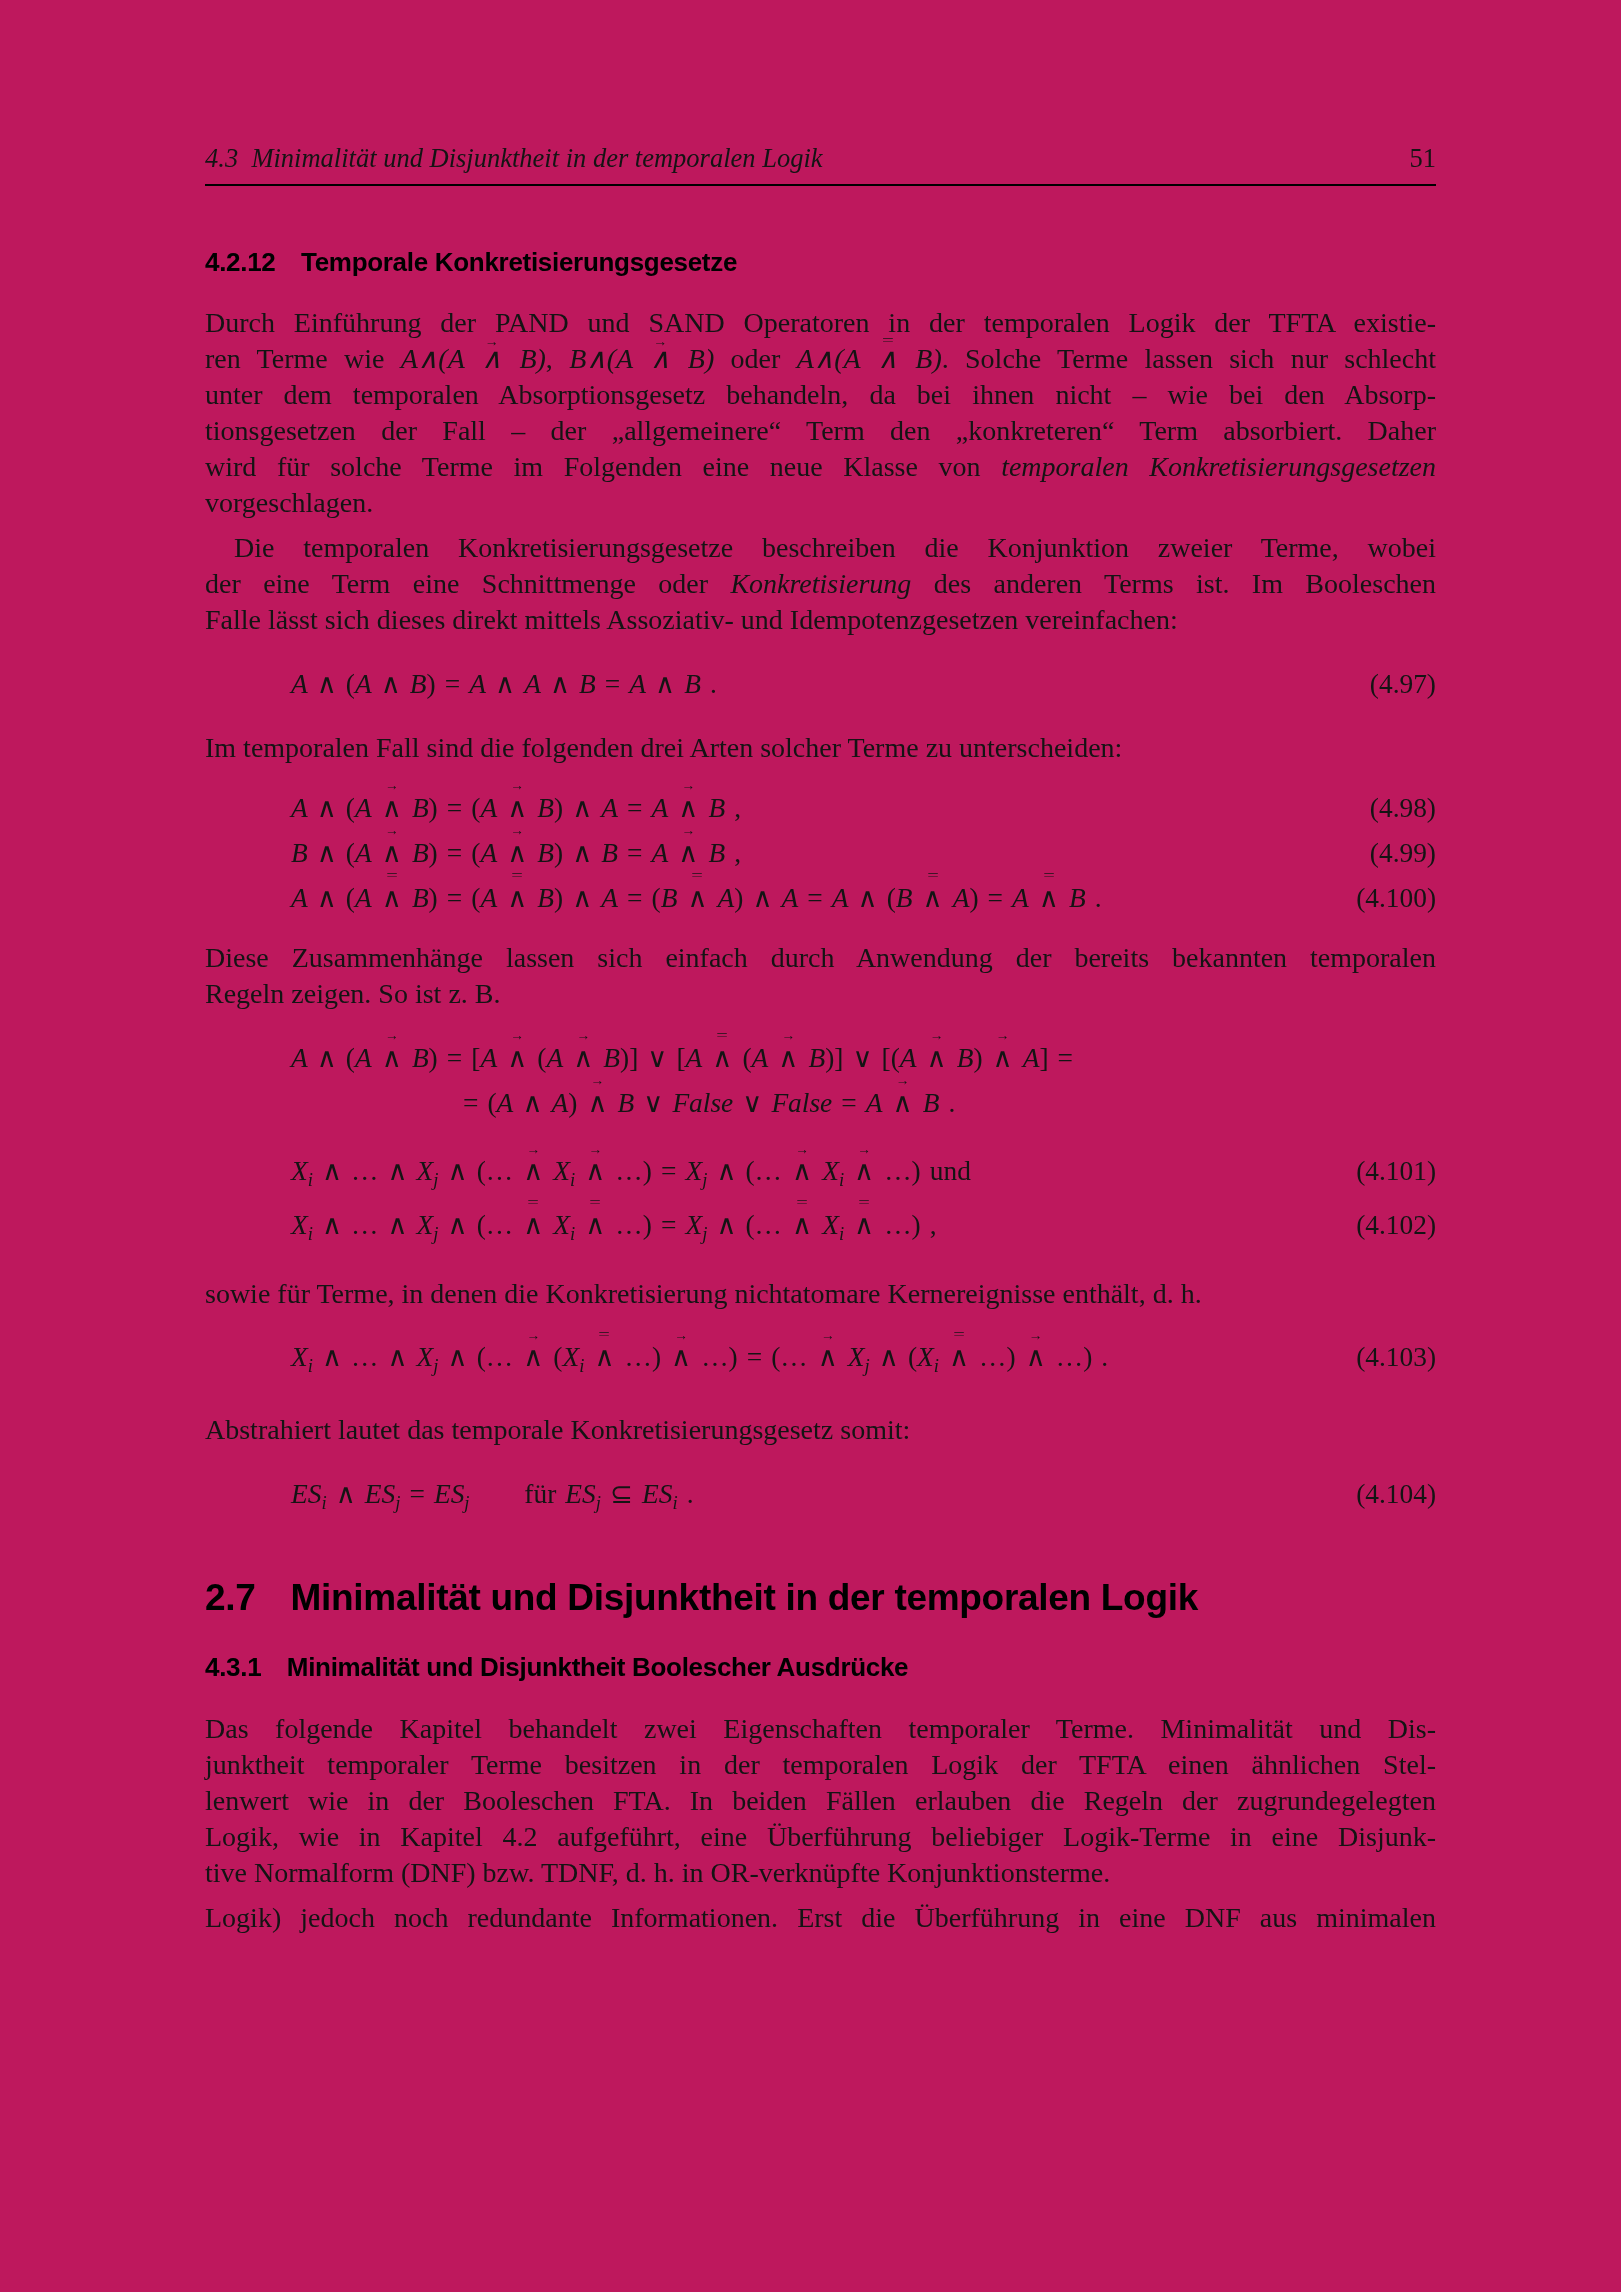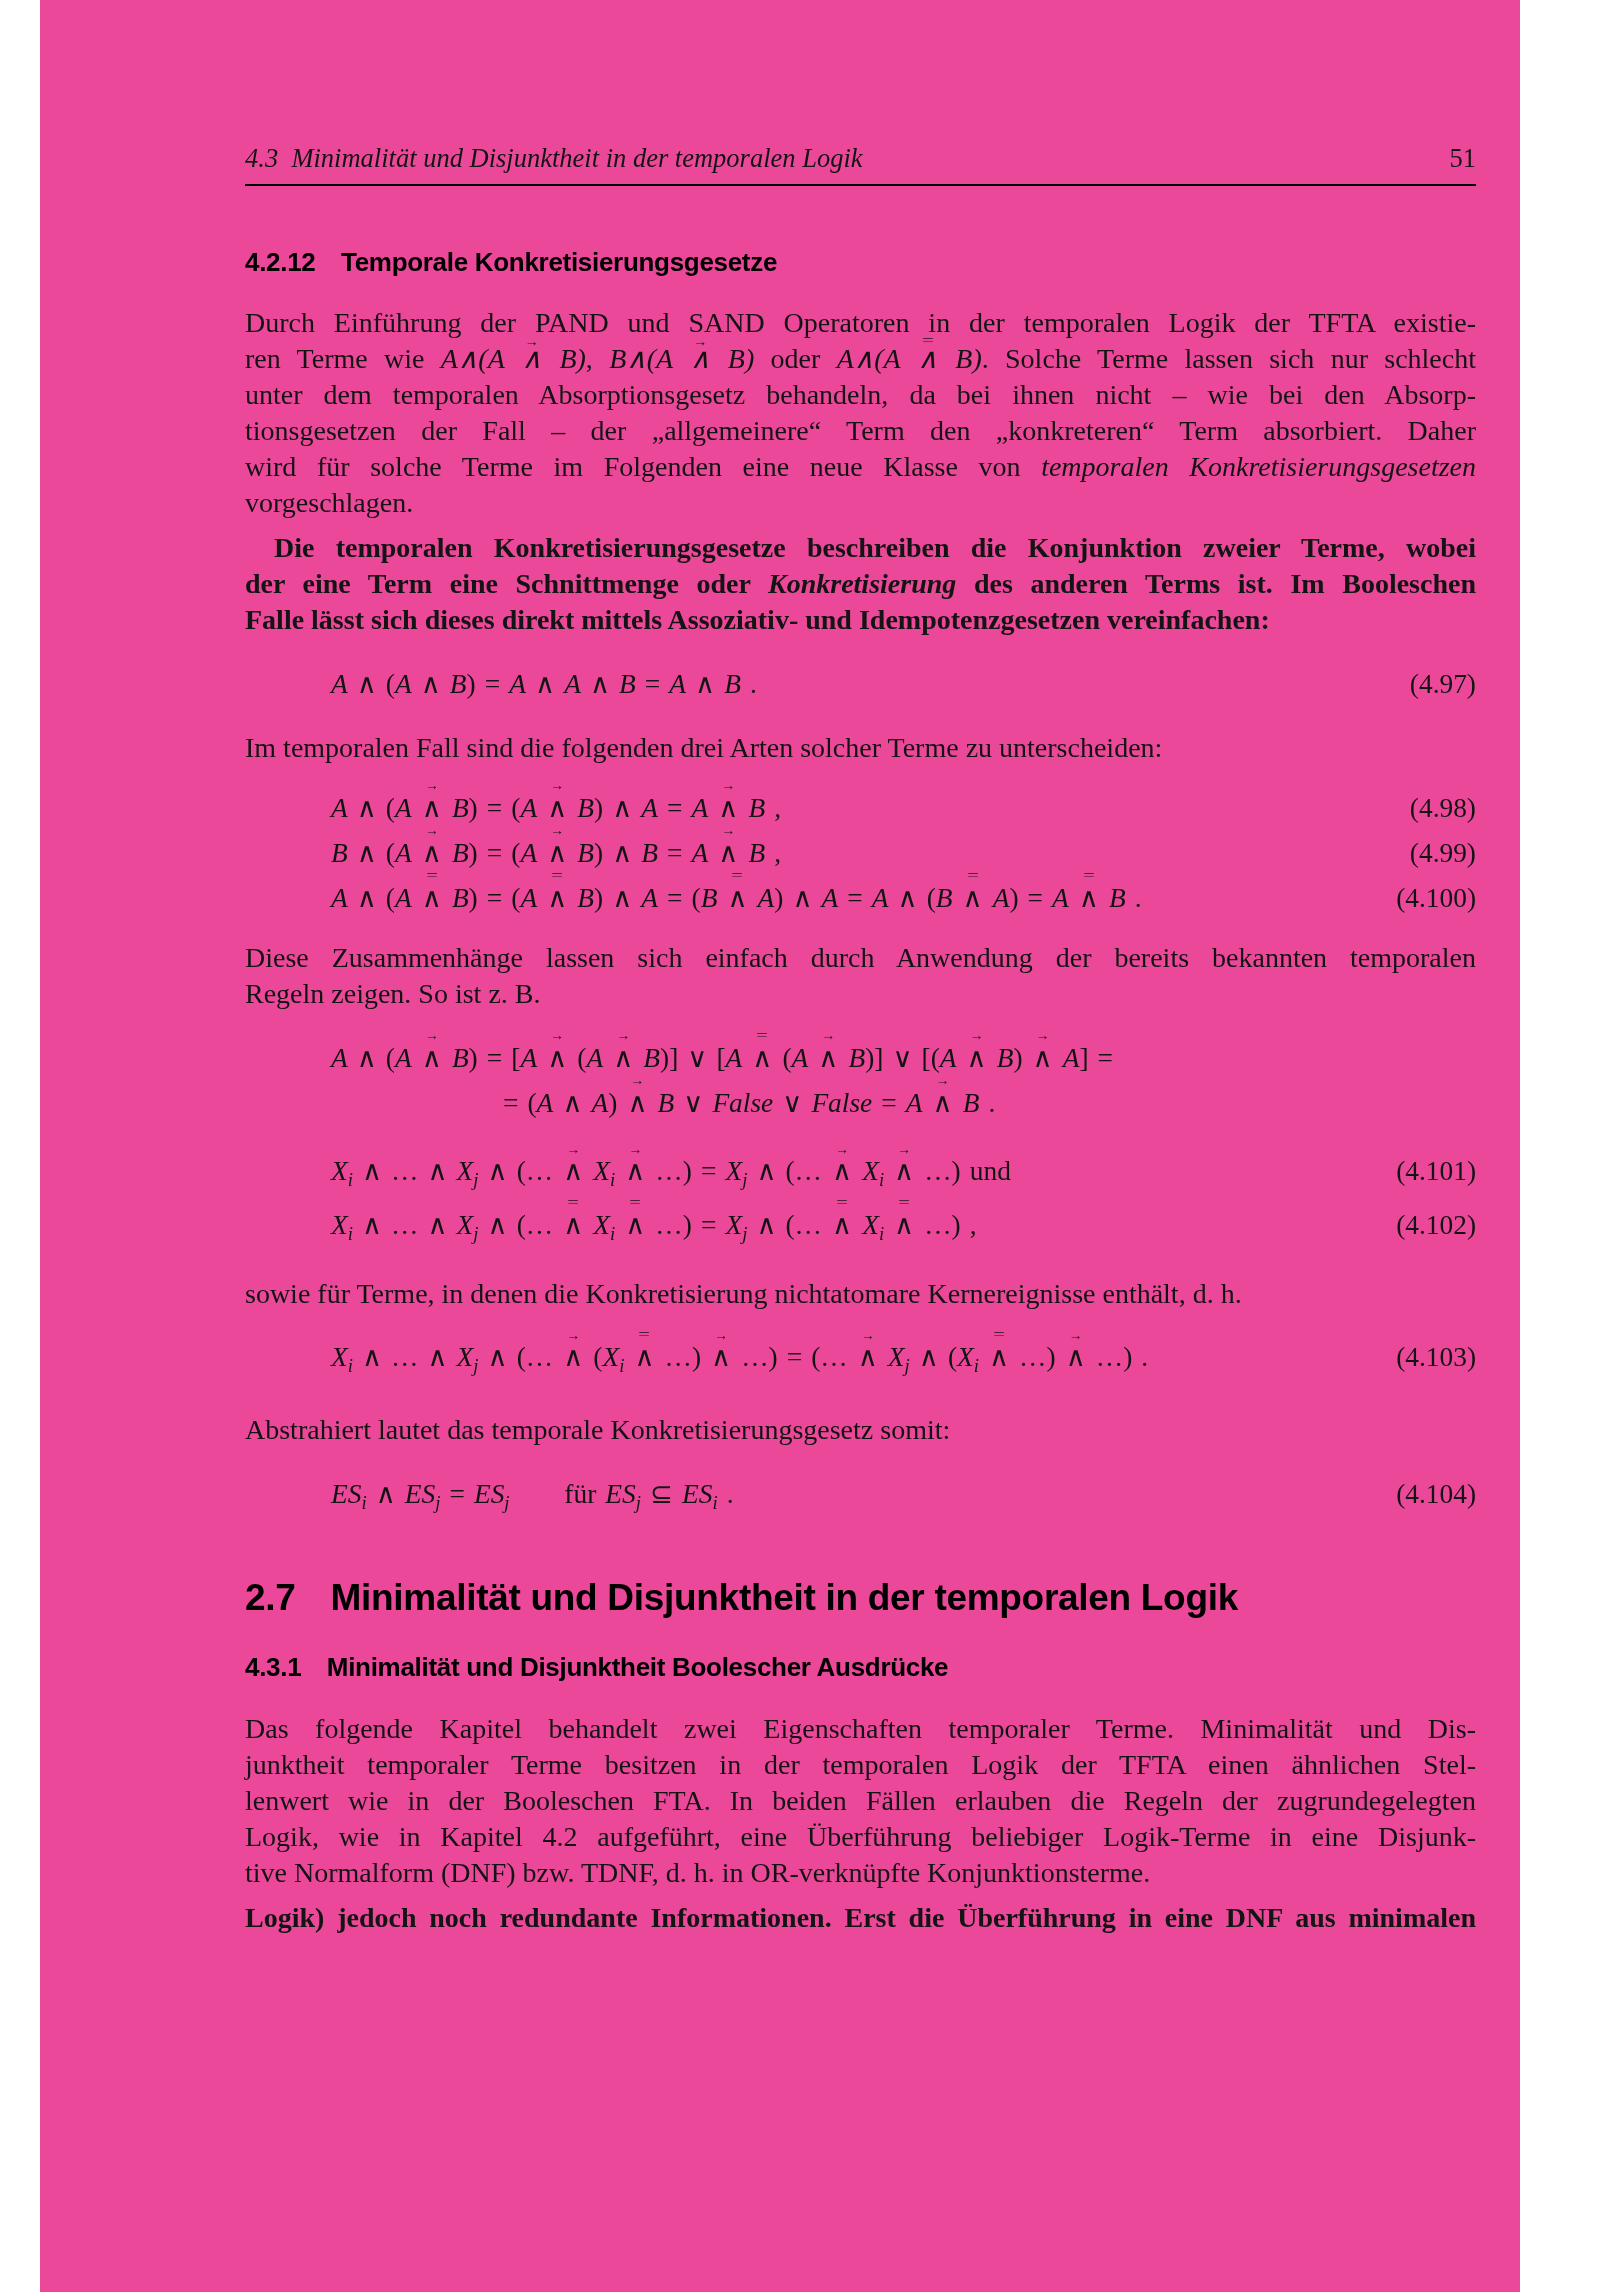--- a/index.html
+++ b/index.html
@@ -1,19 +1,19 @@
 <!DOCTYPE html>
 <html lang="de"><head>
 <meta charset="utf-8">
 <style>
   * { margin:0; padding:0; box-sizing:border-box; }
   html,body { background:#ffffff; }
   .page {
-    position:relative; width:1480px; height:2293px; background:#ec4899;
-    color:#141414; font-family:"Liberation Serif", serif; overflow:hidden;margin-left:40px;
+    position:relative; width:1621px; height:2293px; background:#be185d;
+    color:#141414; font-family:"Liberation Serif", serif; overflow:hidden;
   }
   .content { position:absolute; left:205px; top:0; width:1231px; padding-top:144px; }
 
   
   .runhead {
     display:flex; justify-content:space-between; align-items:baseline;
     font-style:italic; font-size:26.5px; line-height:29px;
     padding-bottom:10.8px; border-bottom:2px solid #000;
   }
   .rh-page { font-style:normal; }
@@ -25,21 +25,21 @@
   }
   .h-sub { font-size:26px; line-height:35px; }
   .h-4212 { margin-top:59px; margin-bottom:25.5px; }
   .h-main { font-size:37px; line-height:43px; margin-top:51px; margin-bottom:31px; }
   .h-431  { margin-top:0; margin-bottom:25.5px; }
   .h-num-main { margin-right:35px; }
   .h-num-sub  { margin-right:25.5px; }
 
   
   .para { font-size:28px; line-height:36px; }
-  .para + .para { margin-top:8.8px;font-weight:bold; }
+  .para + .para { margin-top:8.8px; }
   .tline { text-align:left; }
   .tline.just { text-align:justify; text-align-last:justify; }
   .tline.ind { text-indent:29px; }
   .m, .it { font-style:italic; }
   i { font-style:italic; }
 
   
   .eq {
     display:flex; justify-content:space-between; align-items:baseline;
     padding-left:86px; font-size:27.4px; line-height:45px; margin:23.5px 0;

